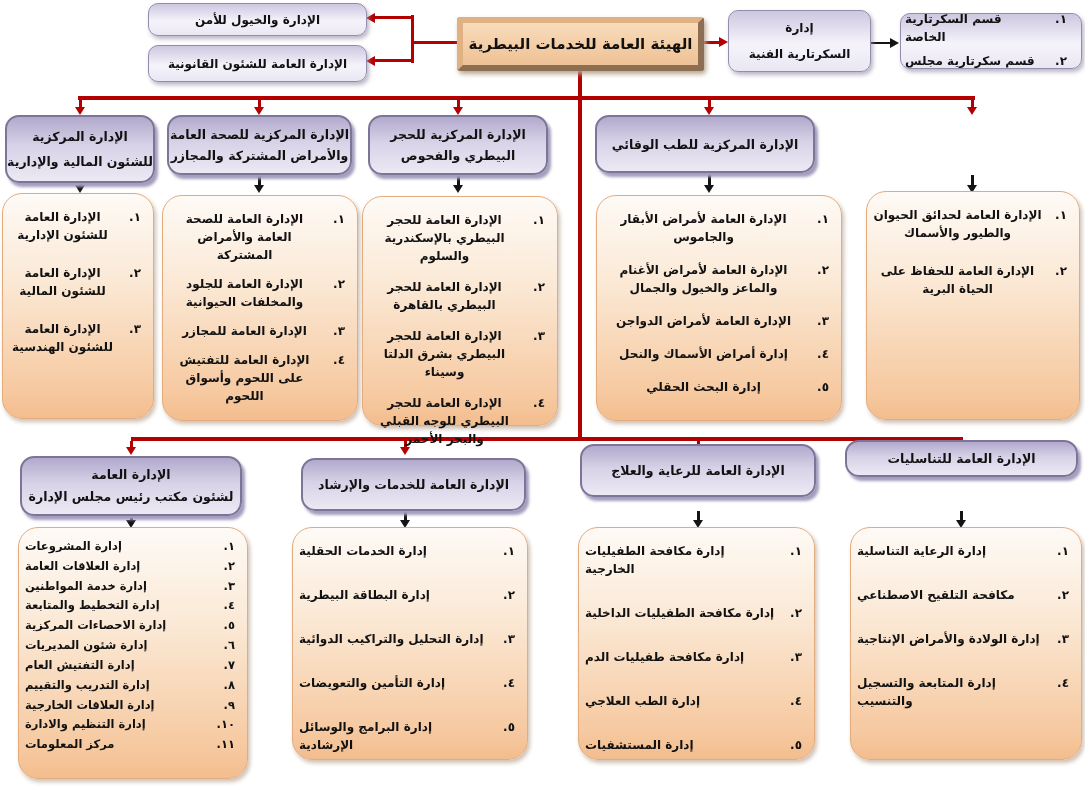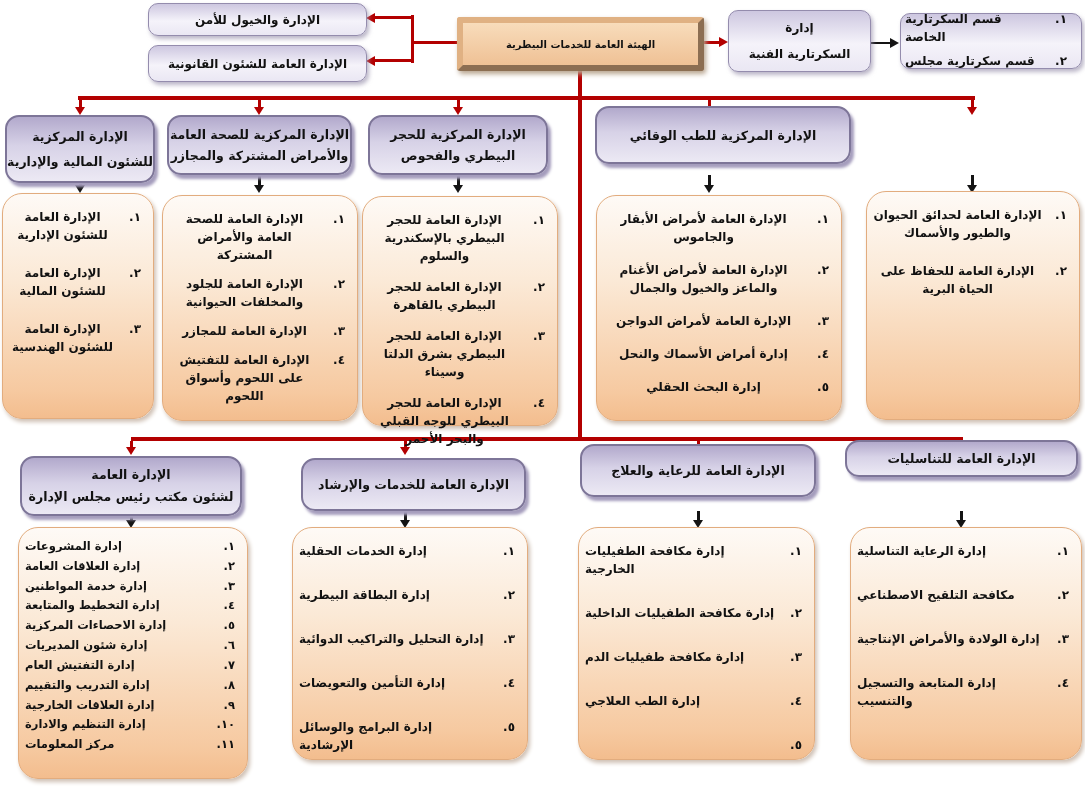--- a/index.html
+++ b/index.html
@@ -10,21 +10,21 @@
        text-align:center;border-radius:10px;white-space:pre-line;}
   
   .lav{background:linear-gradient(180deg,#cdc7e0 0%,#f5f3fa 55%,#eae7f3 100%);
        border:1px solid #948cad;box-shadow:2px 3px 4px rgba(150,143,170,.65);font-size:12px;}
   
   .hdr{background:linear-gradient(180deg,#b2a9cc 0%,#d7d2e7 45%,#ece9f4 100%);
        border:2px solid #7d7598;border-radius:14px;box-shadow:3px 4px 3px #a59dbd;
        font-size:12.5px;line-height:2.0;}
   
   .main{background:linear-gradient(180deg,#f8dcbb,#efc195);border:6px outset #e0b183;
-        border-radius:3px;font-size:10px;box-shadow:2px 3px 5px #b9a58f;}
+        border-radius:3px;font-size:15px;box-shadow:2px 3px 5px #b9a58f;}
   
   .peach{position:absolute;box-sizing:border-box;
          background:linear-gradient(180deg,#fefaf6 0%,#fbe9d6 38%,#f6c9a0 88%,#f3bd8e 100%);
          border:1px solid #e2ac7e;border-radius:20px;box-shadow:2px 3px 4px #cfc0b4;
          padding:14px 12px 6px 6px;font-size:12px;}
   .li{display:flex;gap:5px;align-items:flex-start;line-height:1.5;}
   .num{flex:0 0 auto;min-width:20px;}
   .txt{flex:1 1 auto;text-align:center;}
   .startal .txt{text-align:left;}
   .gap20 .li{margin-bottom:20px;}
@@ -117,21 +117,21 @@
   <div class="box lav" style="left:728px;top:10px;width:143px;height:62px;line-height:2.2">إدارة
 السكرتارية الفنية</div>
   <div class="box lav seclist startal" style="left:900px;top:13px;width:182px;height:56px;flex-direction:column;align-items:stretch;justify-content:center;text-align:right"><div class="li"><span class="num">١.</span><span class="txt">قسم السكرتارية الخاصة</span></div><div class="li"><span class="num">٢.</span><span class="txt">قسم سكرتارية مجلس</span></div></div>
 
   <div class="box hdr" style="left:5px;top:115px;width:150px;height:68px">الإدارة المركزية
 للشئون المالية والإدارية</div>
   <div class="box hdr" style="left:167px;top:115px;width:185px;height:60px;line-height:1.7">الإدارة المركزية للصحة العامة
 والأمراض المشتركة والمجازر</div>
   <div class="box hdr" style="left:368px;top:115px;width:180px;height:60px;line-height:1.7">الإدارة المركزية للحجر
 البيطري والفحوص</div>
-  <div class="box hdr" style="left:595px;top:106px;width:256px;height:58px">الإدارة المركزية للطب الوقائي</div>
+  <div class="box hdr" style="left:595px;top:115px;width:220px;height:58px">الإدارة المركزية للطب الوقائي</div>
 
   <div class="peach gap20" style="left:2px;top:193px;width:152px;height:226px">
       <div class="li">
         <span class="num">١.</span>
         <span class="txt">الإدارة العامة للشئون الإدارية</span>
       </div>
       <div class="li">
         <span class="num">٢.</span>
         <span class="txt">الإدارة العامة للشئون المالية</span>
       </div>
@@ -295,20 +295,21 @@
       <div class="li">
         <span class="num">٣.</span>
         <span class="txt">إدارة مكافحة طفيليات الدم</span>
       </div>
       <div class="li">
         <span class="num">٤.</span>
         <span class="txt">إدارة الطب العلاجي</span>
       </div>
       <div class="li">
         <span class="num">٥.</span>
+        <span class="txt">إدارة المستشفيات</span>
       </div>
     </div>
   <div class="peach gap26 startal" style="left:850px;top:527px;width:232px;height:233px">
       <div class="li">
         <span class="num">١.</span>
         <span class="txt">إدارة الرعاية التناسلية</span>
       </div>
       <div class="li">
         <span class="num">٢.</span>
         <span class="txt">مكافحة التلقيح الاصطناعي</span>

